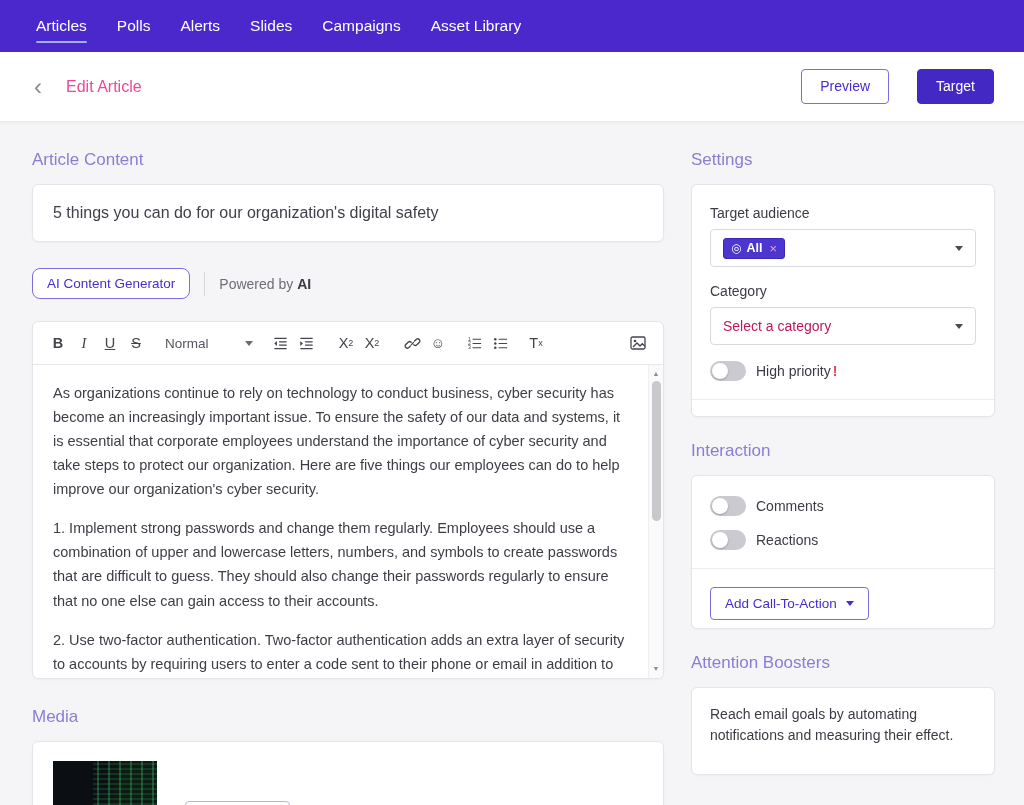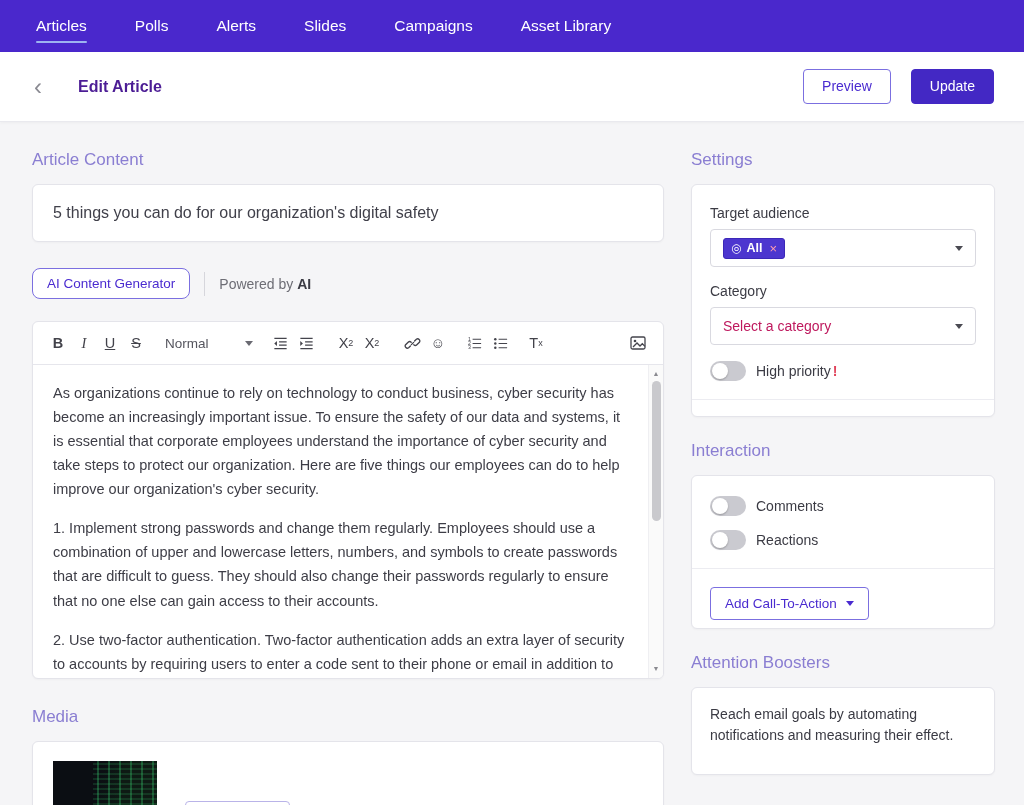--- a/index.html
+++ b/index.html
@@ -1,33 +1,33 @@
 <!DOCTYPE html>
 <html><head>
 <meta charset="utf-8">
 <style>
   * { box-sizing: border-box; }
   html,body { margin:0; padding:0; width:1024px; height:805px; overflow:hidden;
     background:#f5f5f7; font-family:"Liberation Sans","DejaVu Sans",sans-serif; color:#3b3b44; }
 
   
   .topnav { background:#4a28cc; height:52px; display:flex; align-items:center;
-    padding:0 36px; gap:48px; }
+    padding:0 36px; gap:30px; }
   .nav-item { color:#fff; font-size:15.5px; position:relative; cursor:pointer; padding:4px 0; }
   .nav-item.active::after { content:''; position:absolute; left:0; right:0; bottom:-4px;
     height:2px; background:#9db4f0; border-radius:1px; }
 
   
   .pagehead { background:#fff; height:70px; display:flex; align-items:center;
     justify-content:space-between; padding:0 30px; border-bottom:1px solid #e9e9ee;
     box-shadow:0 1px 3px rgba(0,0,0,.04); }
   .ph-left { display:flex; align-items:center; gap:20px; }
   .back-chevron { color:#8a8a92; font-size:24px; line-height:1; cursor:pointer; padding:0 4px; }
-  .page-title { font-size:16px; font-weight:bold; color:#4c1d95; margin:12px; }
-  .ph-actions { display:flex; gap:20px; }
+  .page-title { font-size:16px; font-weight:normal; color:#ec4899; margin:0; }
+  .ph-actions { display:flex; gap:28px; }
   .btn { border-radius:4px; font-size:14px; padding:8px 18px; cursor:pointer;
     font-family:inherit; line-height:1.2; }
   .btn-outline { background:#fff; border:1px solid #7b6fe0; color:#4a2bd0; }
   .btn-primary { background:#4328c4; border:1px solid #4328c4; color:#fff; }
 
   
   .main { display:flex; padding:26px 30px 0 32px; gap:27px; }
   .left-col { width:632px; flex:none; }
   .right-col { width:304px; flex:none; }
   .section-title { font-size:17px; font-weight:normal; color:#8a7ed2; margin:2px 0 14px; }
@@ -128,21 +128,21 @@
   <span class="nav-item">Asset Library</span>
 </nav>
 
 <header class="pagehead">
   <div class="ph-left">
     <span class="back-chevron">‹</span>
     <h1 class="page-title">Edit Article</h1>
   </div>
   <div class="ph-actions">
     <button class="btn btn-outline">Preview</button>
-    <button class="btn btn-primary">Update</button>
+    <button class="btn btn-primary">Target</button>
   </div>
 </header>
 
 <div class="main">
 
   <section class="left-col">
     <h2 class="section-title">Article Content</h2>
 
     <div class="card title-card">
       <span>5 things you can do for our organization's digital safety</span>

